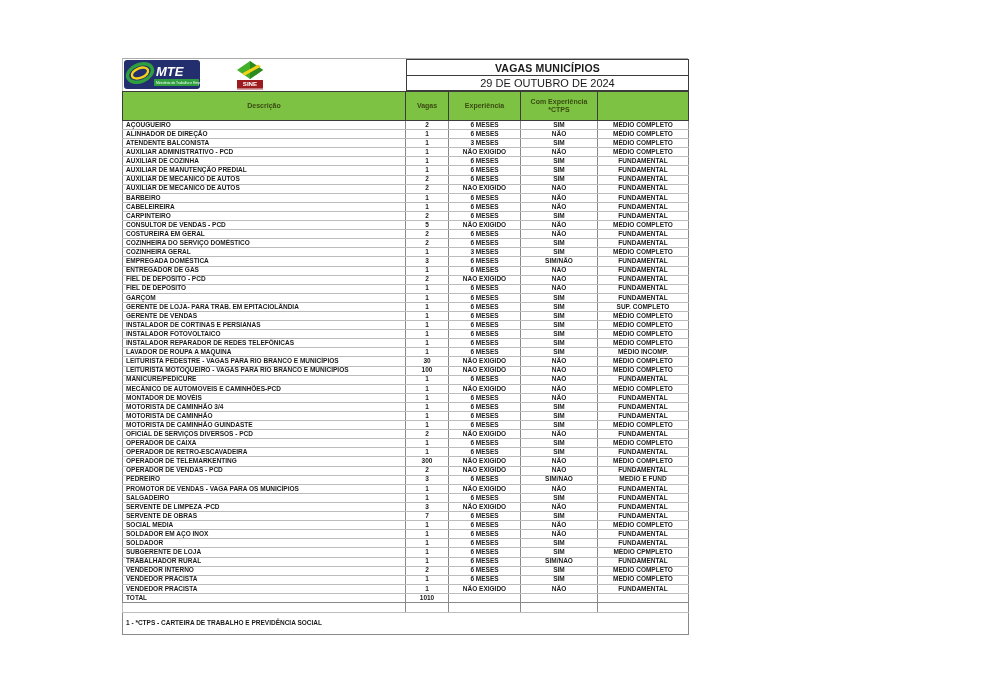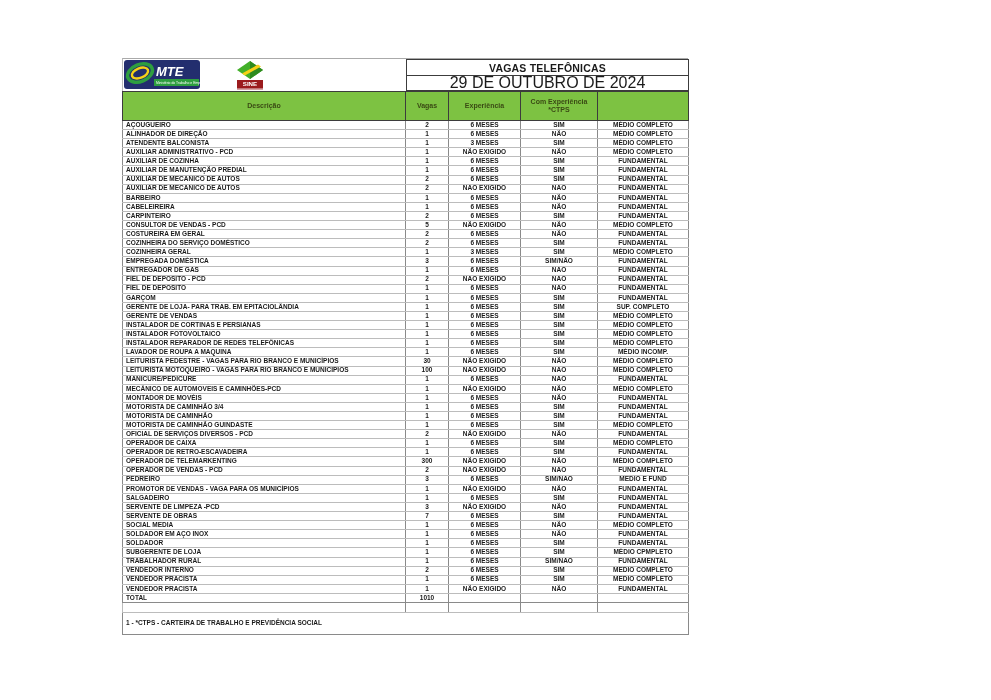--- a/index.html
+++ b/index.html
@@ -10,21 +10,21 @@
   }
   .sheet{position:absolute;left:122px;top:58px;width:566px;}
 
   
   .top-band{position:relative;height:32px;border-top:1px solid #aaa;border-left:1px solid #bbb;}
   .logos{position:absolute;left:1px;top:1px;height:30px;display:flex;align-items:flex-start;gap:32px;}
   .title-box{position:absolute;left:283px;top:0;width:283px;height:32px;box-sizing:border-box;}
   .title-row{height:16px;box-sizing:border-box;border:1px solid #3c3c3c;border-bottom:none;
     display:flex;align-items:center;justify-content:center;font-weight:bold;font-size:10.5px;letter-spacing:.2px;}
   .date-row{height:16px;box-sizing:border-box;border:1px solid #3c3c3c;
-    display:flex;align-items:center;justify-content:center;font-size:16px;}
+    display:flex;align-items:center;justify-content:center;font-size:11px;}
 
   
   table.vagas{border-collapse:collapse;table-layout:fixed;width:566px;font-size:6.5px;}
   table.vagas col.c0{width:283px;} table.vagas col.c1{width:43px;}
   table.vagas col.c2{width:72px;}  table.vagas col.c3{width:77px;}
   table.vagas col.c4{width:91px;}
   table.vagas th{
     background:#7DC242;color:#3a4a14;font-weight:bold;font-size:7px;line-height:1.15;
     border:1px solid #3c3c3c;height:28px;padding:0 2px;text-align:center;vertical-align:middle;
   }
@@ -66,21 +66,21 @@
       <svg class="logo-svg" width="36" height="30" viewBox="0 0 36 30">
         <polygon points="18,1 31,10 18,19 5,10" fill="#43B02A"></polygon>
         <polygon points="18,1 31,10 18,19" fill="#2D8A1E"></polygon>
         <polygon points="10,13.5 26,4.5 29,6.5 13,15.5" fill="#F7D117"></polygon>
         <rect x="5" y="20" width="26" height="8" fill="#9B1B1E"></rect>
         <text x="18" y="26.3" fill="#ffffff" font-size="6.2" font-weight="bold" text-anchor="middle" font-family="Liberation Sans, sans-serif">SINE</text>
         <rect x="5" y="28.4" width="26" height="1" fill="#9B1B1E"></rect>
       </svg>
     </div>
     <div class="title-box">
-      <div class="title-row">VAGAS TELEFÔNICAS</div>
+      <div class="title-row">VAGAS MUNICÍPIOS</div>
       <div class="date-row">29 DE OUTUBRO DE 2024</div>
     </div>
   </div>
 
   <table class="vagas">
     <colgroup>
       <col class="c0">
         <col class="c1">
         <col class="c2">
         <col class="c3">

